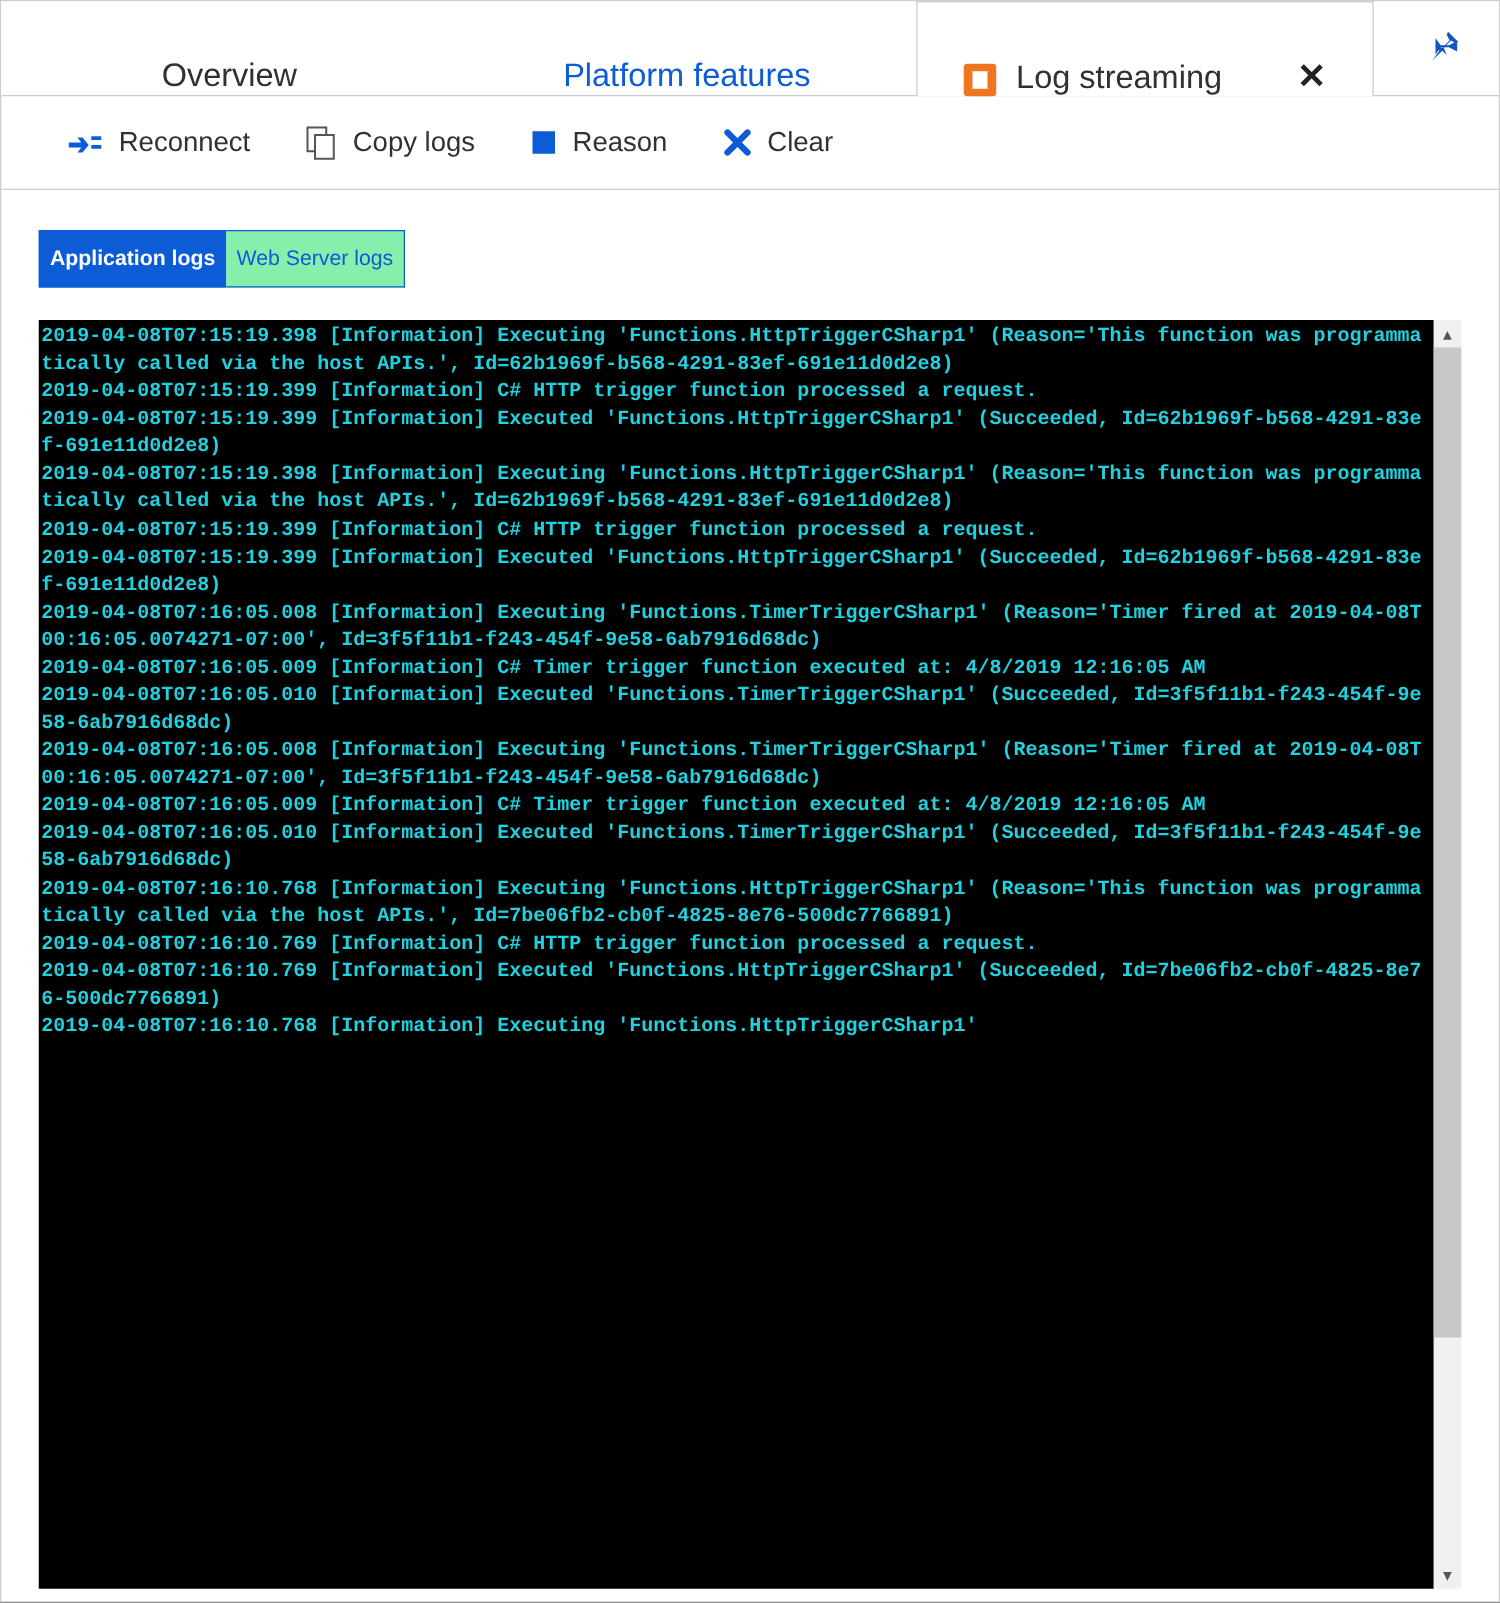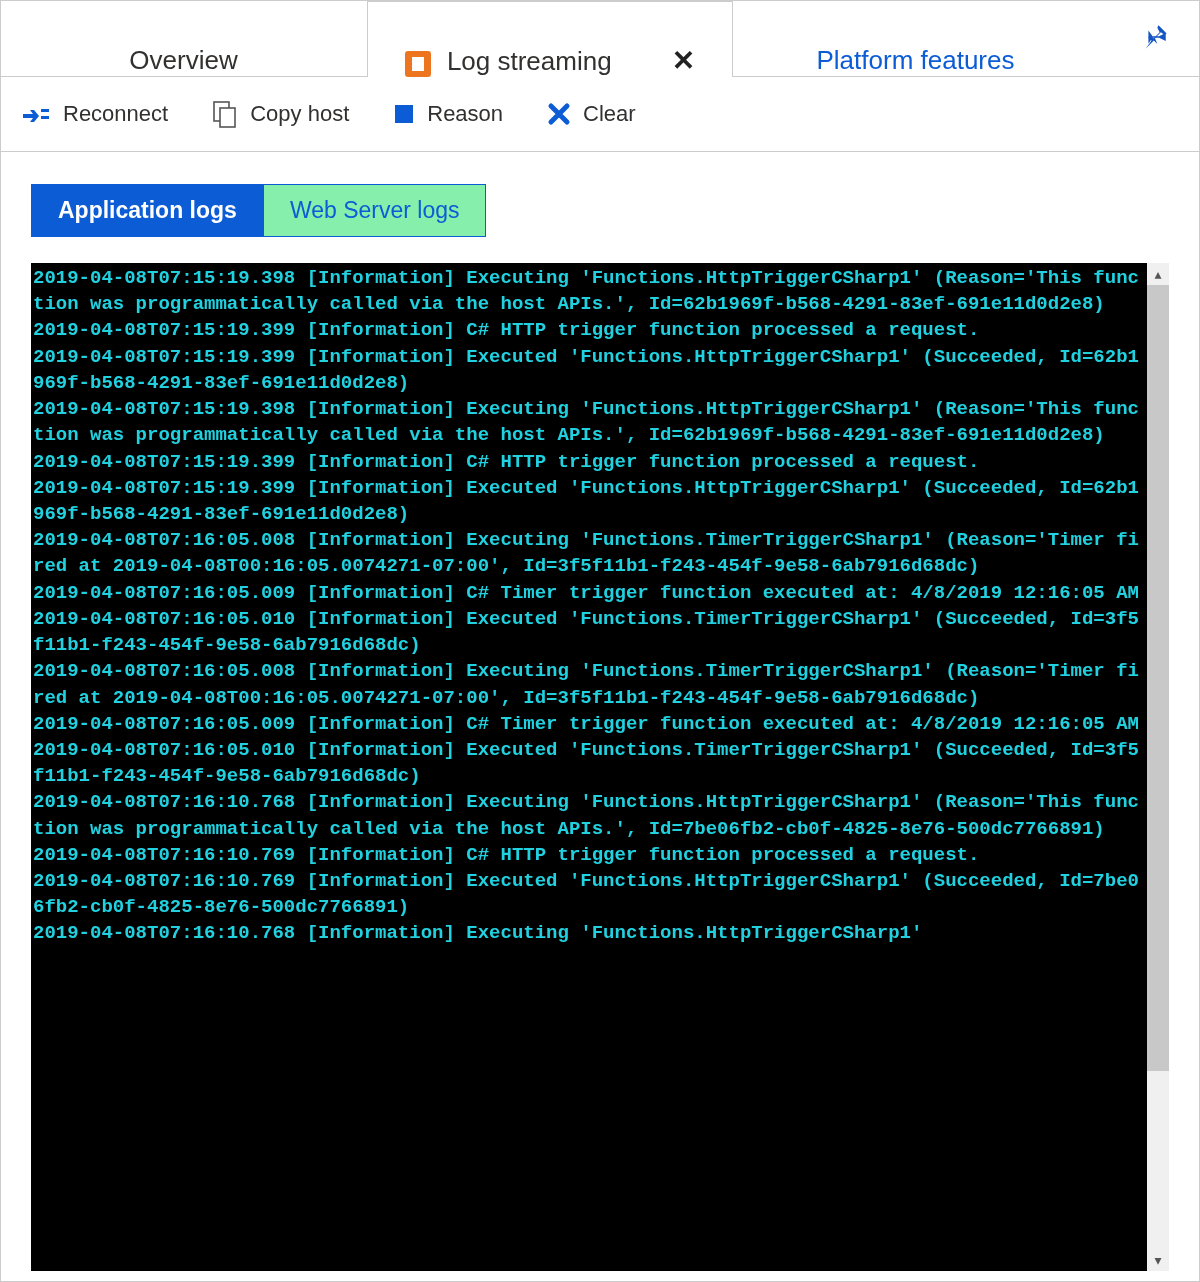--- a/index.html
+++ b/index.html
@@ -74,21 +74,21 @@
     position: absolute;
     right: 30px;
     top: 22px;
     color: #1355c2;
     cursor: pointer;
   }
   .toolbar {
     display: flex;
     align-items: center;
     height: 75px;
-    padding-left: 20px;
+    padding-left: 52px;
     border-bottom: 1px solid #ccc;
     gap: 44px;
   }
   .toolbar .tbtn {
     display: inline-flex;
     align-items: center;
     gap: 12px;
     font-size: 22px;
     color: #323130;
     cursor: pointer;
@@ -102,22 +102,22 @@
     padding: 32px 30px 10px 30px;
     flex: 1;
     display: flex;
     flex-direction: column;
     min-height: 0;
   }
   .logtabs {
     display: flex;
   }
   .logtabs .lt {
-    font-size: 23px;
-    padding: 12px 26px;
+    font-size: 17px;
+    padding: 12px 8px;
     border: 1.5px solid #0b5cd5;
     cursor: pointer;
     text-align: center;
   }
   .logtabs .lt.active {
     background: #0b5cd5;
     color: #fff;
     font-weight: 600;
   }
   .logtabs .lt.inactive {
@@ -130,21 +130,21 @@
     flex: 1;
     min-height: 0;
     position: relative;
     display: flex;
   }
   .console {
     background: #000;
     flex: 1;
     overflow: hidden;
     font-family: "Consolas", "Courier New", monospace;
-    font-size: 19px;
+    font-size: 16px;
     line-height: 1.38;
     color: #21d1e0;
     font-weight: 600;
     white-space: pre-wrap;
     word-break: break-all;
     padding: 2px 6px 0 2px;
   }
   .scrollbar {
     width: 22px;
     background: #f0f0f0;
@@ -167,27 +167,27 @@
 </style>
 </head>
 <body>
 
 <div class="window">
 
   <div class="tabstrip">
     <div class="main-tab">
       <span>Overview</span>
     </div>
+    <div class="main-tab link">
+      <span>Platform features</span>
+    </div>
     <div class="main-tab active">
       <span class="tab-icon"></span>
       <span>Log streaming</span>
       <span class="close">✕</span>
-    </div>
-    <div class="main-tab link">
-      <span>Platform features</span>
     </div>
     <div class="pin">
       <svg width="28" height="28" viewBox="0 0 24 24">
         <path fill="#1355c2" d="M16 3l5 5-6 2-4 4 1 6-4-4-5 5 5-5-4-4 6 1 4-4 2-6z" transform="rotate(45 12 12)"></path>
         <path fill="#1355c2" d="M14 2l8 8-2 1-3-1-5 5 1 5-3-3-6 6 6-6-3-3 5 1 5-5-1-3z" opacity="0"></path>
         <path fill="#1355c2" d="M13 2 L21 10 L19 11 L15 9 L10 14 L11 19 L8 16 L2 22 L8 16 L5 13 L10 14 L15 9 L13 5 Z" opacity="0"></path>
         <path fill="#1355c2" d="M3 21 L9 15 M14 2 L22 10 L19 11 L16 8 L11 13 L13 18 L10 15 L6 19 L9 15 L6 12 L11 13 L16 8 L14 5 Z" opacity="0"></path>
       </svg>
       <svg width="28" height="28" viewBox="0 0 24 24" style="position:absolute;left:0;top:0">
         <path fill="#1355c2" d="M15 2 L22 9 L20 10 L17 8 L12 13 L14 18 L11 15 L4 22 L9 15 L6 12 L11 13 L16 8 L14 4 Z"></path>
@@ -206,21 +206,21 @@
       </span>
       <span>Reconnect</span>
     </div>
     <div class="tbtn">
       <span class="ticon">
         <svg width="26" height="28" viewBox="0 0 26 28">
             <rect x="2" y="2" width="15" height="19" fill="none" stroke="#555" stroke-width="1.6"></rect>
             <rect x="8" y="8" width="15" height="19" fill="#fff" stroke="#555" stroke-width="1.6"></rect>
           </svg>
       </span>
-      <span>Copy host</span>
+      <span>Copy logs</span>
     </div>
     <div class="tbtn">
       <span class="ticon">
         <svg width="22" height="22" viewBox="0 0 22 22">
             <rect x="2" y="2" width="18" height="18" fill="#0b5cd5"></rect>
           </svg>
       </span>
       <span>Reason</span>
     </div>
     <div class="tbtn">

